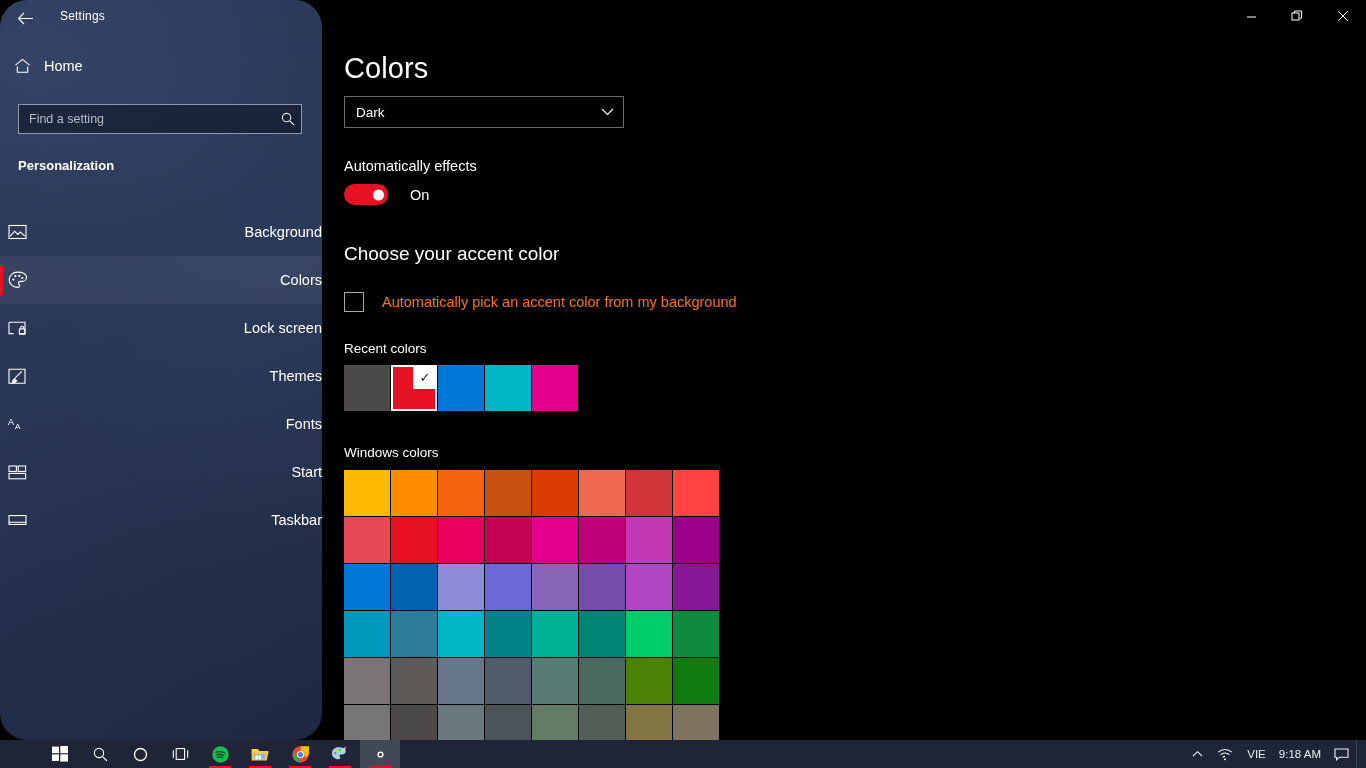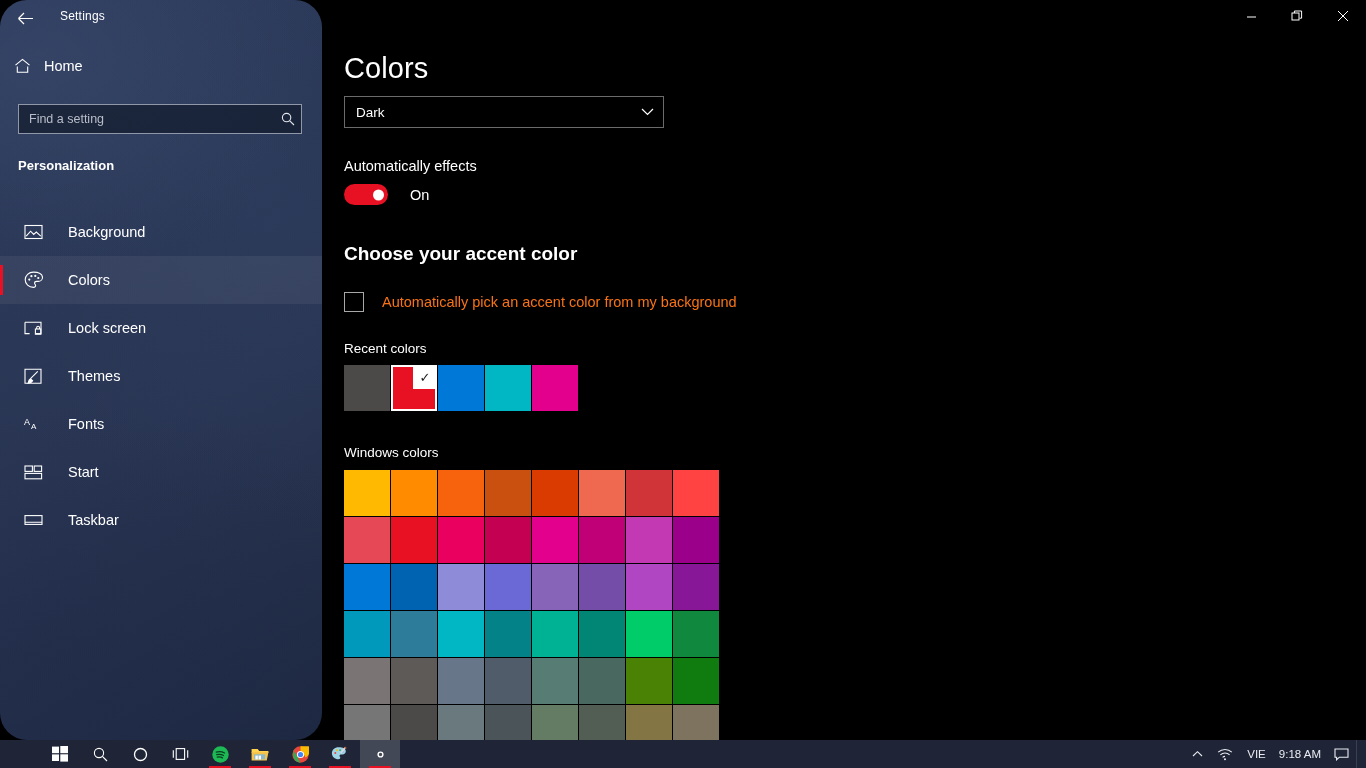--- a/index.html
+++ b/index.html
@@ -51,21 +51,22 @@
   .search-ic { width:26px; display:flex; justify-content:center; color:#e3e6ec; }
 
   .section-head {
     position:absolute; left:18px; top:158px;
     font-size:13px; font-weight:bold; color:#fff;
   }
 
   .navlist { position:absolute; left:0; top:208px; width:322px; }
   .navitem {
     position:relative; height:48px; display:flex; align-items:center;
-    padding-left:24px;
+    padding-left:8px;
+    justify-content:space-between;
   }
   .navitem.sel { background:rgba(255,255,255,0.06); }
   .navitem.sel::before {
     content:""; position:absolute; left:0; top:9px;
     width:3px; height:30px; background:var(--accent,#e81123);
   }
   .nav-ic {
     width:30px; height:24px; display:flex; align-items:center;
     justify-content:flex-start; color:#fff; flex:0 0 30px;
   }
@@ -77,21 +78,21 @@
   .wc {
     width:46px; height:32px; display:flex; align-items:center; justify-content:center;
     color:#fff;
   }
 
   .page-title {
     position:absolute; left:22px; top:52px;
     font-size:29px; color:#fff; font-weight:normal; letter-spacing:.1px;
   }
   .dropdown {
-    position:absolute; left:22px; top:96px; width:320px; height:32px;
+    position:absolute; left:22px; top:96px; width:280px; height:32px;
     background:#000; border:1px solid #6b6b6b;
     display:flex; align-items:center; justify-content:space-between;
     padding:0 9px 0 11px;
   }
   .dd-val { font-size:13.5px; color:#fff; }
   .dd-ic { color:#fff; font-size:11px; }
 
   .lbl-transparency {
     position:absolute; left:22px; top:158px; font-size:14.5px; color:#fff;
   }
@@ -103,21 +104,21 @@
     background:var(--accent,#e81123); position:relative;
   }
   .toggle .knob {
     position:absolute; right:4px; top:50%; transform:translateY(-50%);
     width:11px; height:11px; border-radius:50%; background:#fff;
   }
   .toggle-state { margin-left:22px; font-size:14.5px; color:#fff; }
 
   .h2-accent {
     position:absolute; left:22px; top:243px;
-    font-size:19px; color:#fff; font-weight:bold;
+    font-size:19px; color:#fff; font-weight:normal;
   }
   .cb-row {
     position:absolute; left:22px; top:292px; display:flex; align-items:center;
   }
   .cb-box {
     width:20px; height:20px; border:1px solid #a8a8a8; background:transparent;
   }
   .cb-label { margin-left:18px; font-size:14.5px; color:#f97316; }
 
   .lbl-recent {

